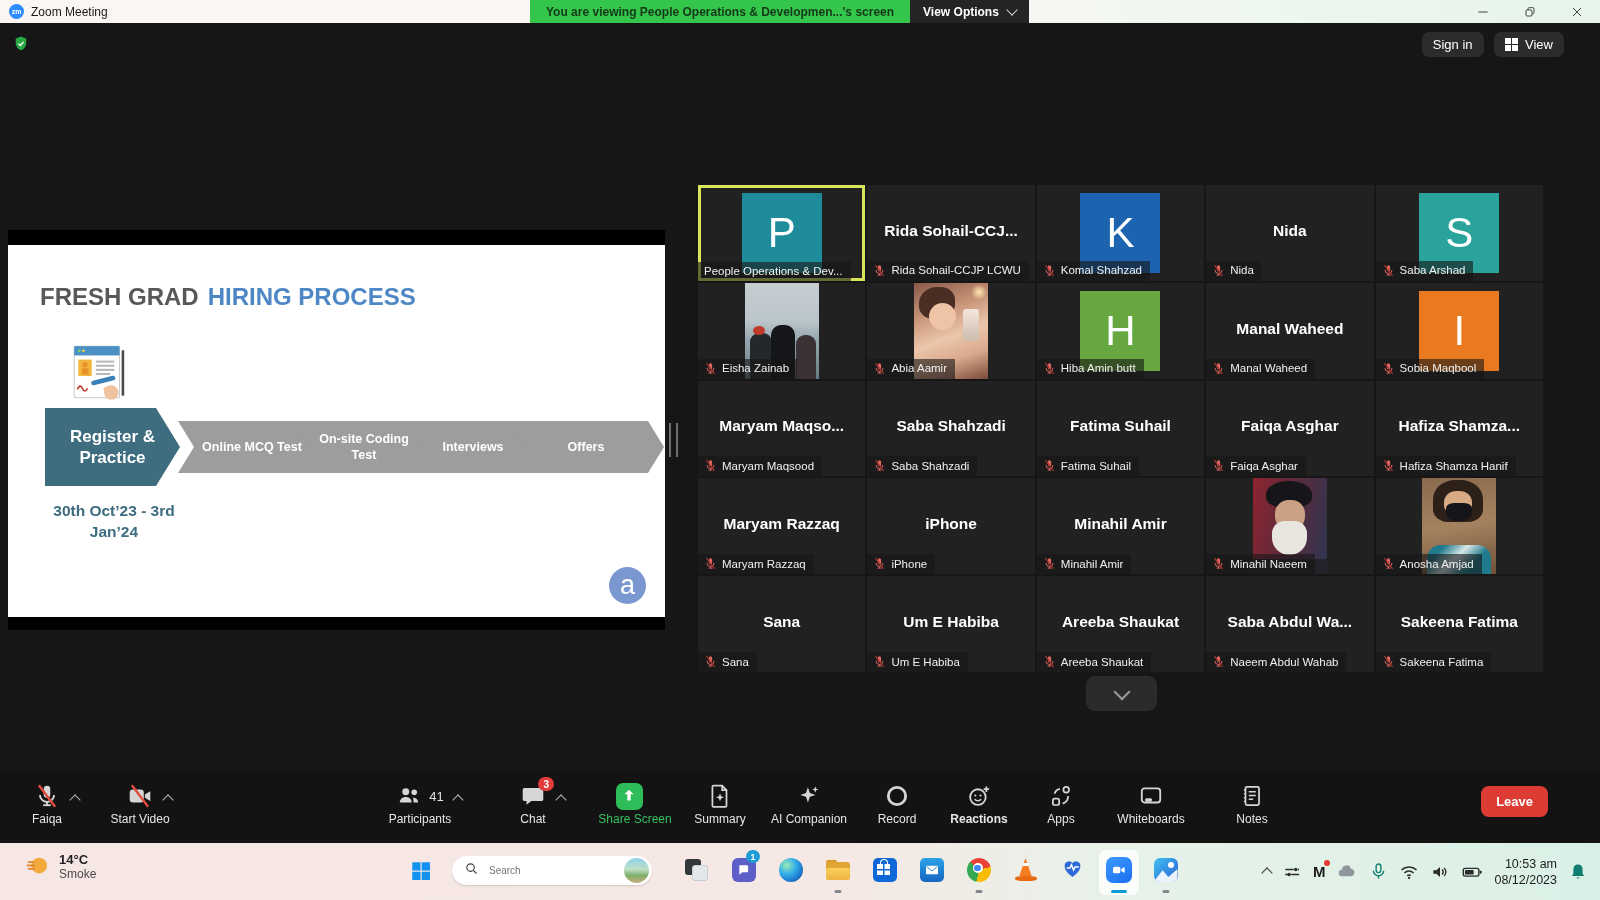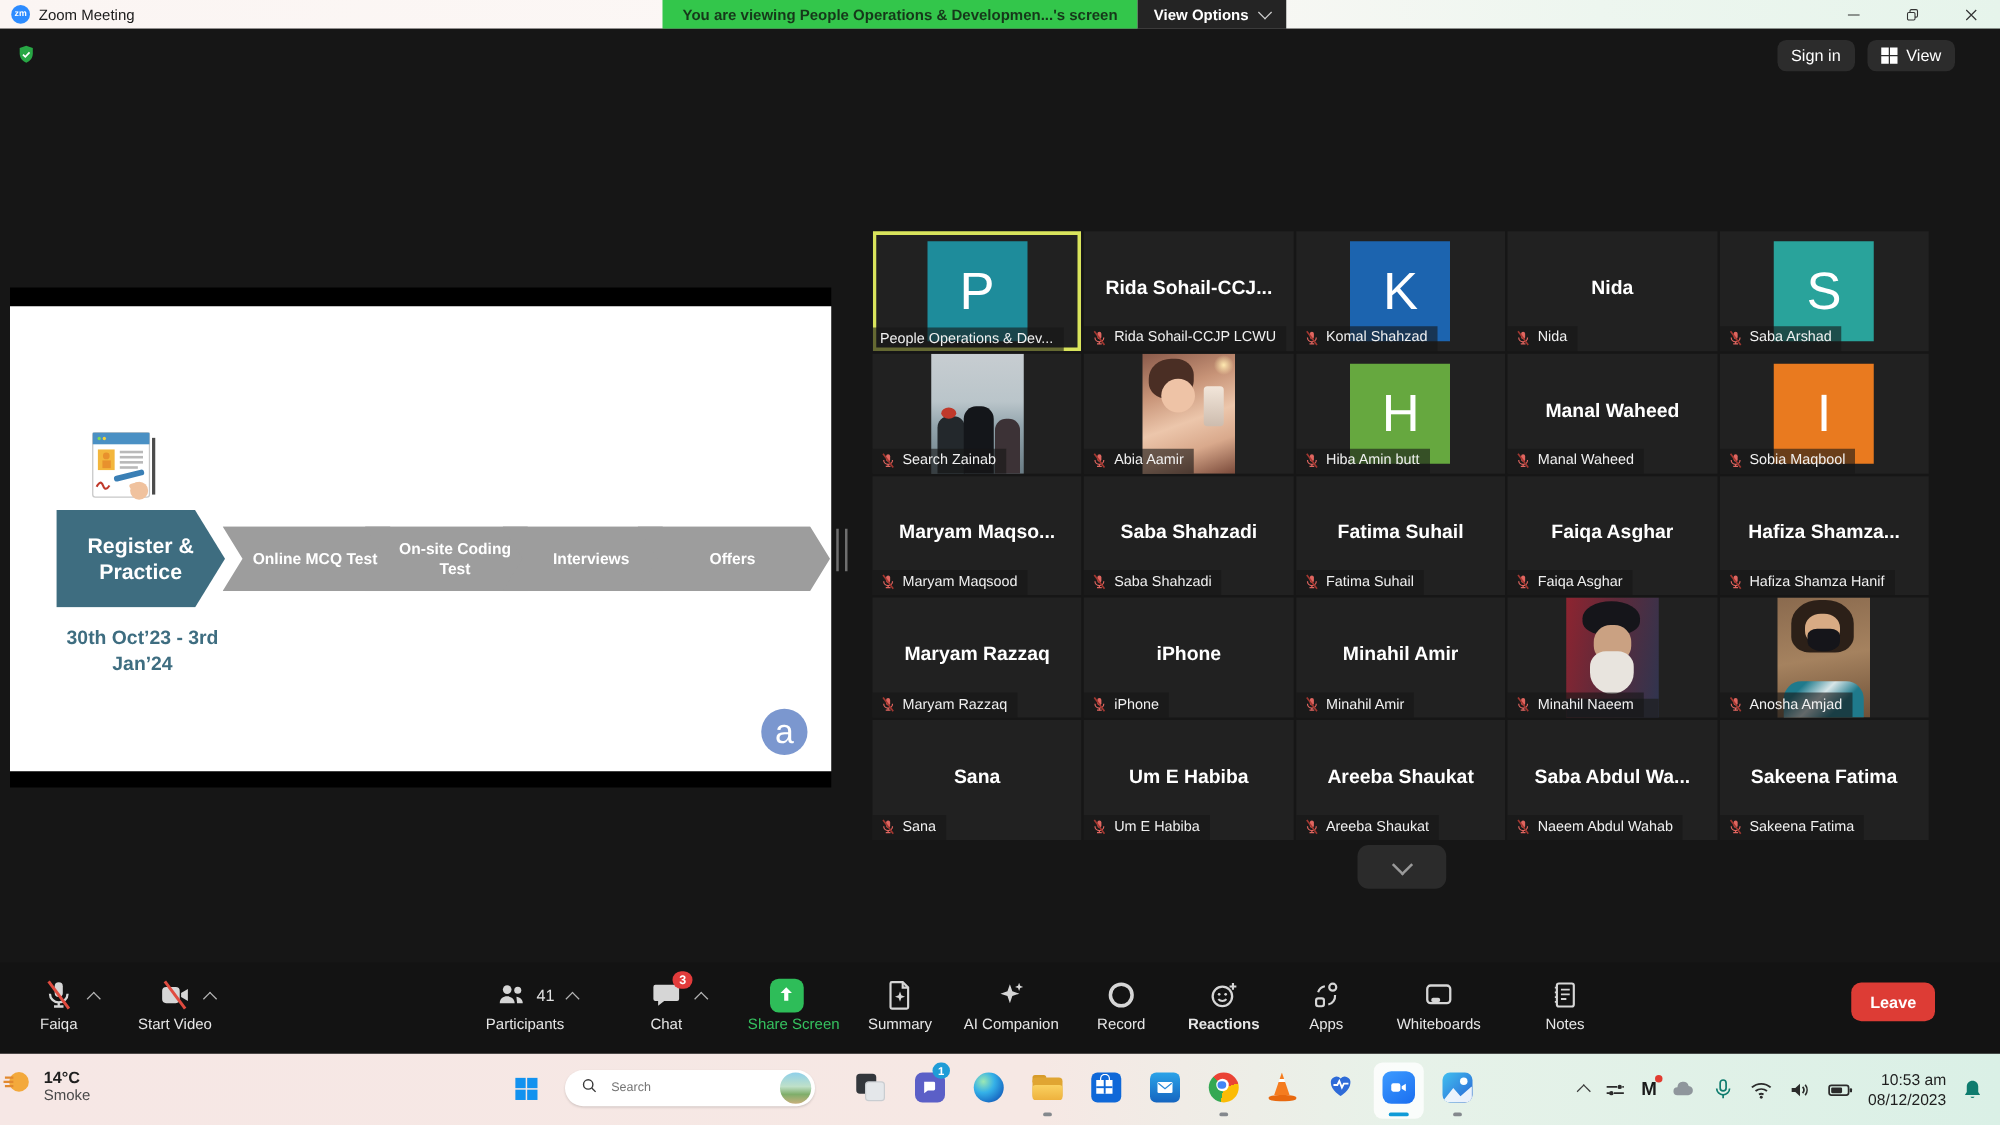--- a/index.html
+++ b/index.html
@@ -114,21 +114,21 @@
   .tchev{position:absolute;left:50%;margin-left:24px;top:20px;}
   .titem[data-name="toolbar-participants"] .tchev{margin-left:34px;}
   .shareic{width:27px;height:27px;border-radius:7px;background:#2ebd59;display:flex;
     align-items:center;justify-content:center;}
   .leave{position:absolute;right:52px;top:16px;background:#dd3c35;color:#fff;font-size:13px;
     font-weight:bold;border-radius:8px;padding:8px 15px;}
 
   
   .taskbar{position:absolute;left:0;top:843px;width:1600px;height:57px;
     background:linear-gradient(90deg,#f6e7e5 0%,#f6e8e4 52%,#e7f2e9 70%,#daf0e6 100%);}
-  .weather{position:absolute;left:0;top:9px;display:flex;align-items:flex-end;gap:8px;}
+  .weather{position:absolute;left:24px;top:9px;display:flex;align-items:flex-start;gap:8px;}
   .wtxt{display:flex;flex-direction:column;line-height:15px;}
   .wtemp{font-size:13px;color:#1f1f1f;font-weight:bold;}
   .wcond{font-size:12px;color:#4a4a4a;}
   .start{position:absolute;left:410px;top:17px;}
   .searchpill{position:absolute;left:452px;top:13px;width:200px;height:29px;background:#fff;
     border-radius:15px;box-shadow:0 1px 2px rgba(0,0,0,0.15);display:flex;align-items:center;
     padding:0 3px 0 12px;box-sizing:border-box;}
   .searchpill input{border:none;outline:none;flex:1;font-size:10px;color:#444;background:transparent;
     font-family:"Liberation Sans",sans-serif;margin-left:8px;min-width:0;}
   .bingimg{width:25px;height:25px;border-radius:50%;flex:none;
@@ -234,20 +234,23 @@
             <span></span>
             <span></span>
             <span></span>
           </span>
         <span data-name="view-label">View</span>
       </span>
     </div>
 
     <div class="share" data-name="shared-screen">
       <div class="slide" data-name="presentation-slide">
+        <div class="slide-title" data-name="slide-title">
+          <span class="gray" data-name="slide-title-prefix">FRESH GRAD</span><span class="blue" data-name="slide-title-accent">HIRING PROCESS</span>
+        </div>
         <span class="illus" data-name="registration-form-illustration">
           <svg width="66" height="62" viewBox="0 0 64 58" fill="none">
             <rect x="6" y="2" width="44" height="50" rx="2" fill="#fff" stroke="#c8c8c8"></rect>
             <rect x="6" y="2" width="44" height="9" fill="#4a90c4"></rect>
             <circle cx="11" cy="6.5" r="1.3" fill="#7fd858"></circle>
               <circle cx="15" cy="6.5" r="1.3" fill="#f3d23c"></circle>
             <rect x="10" y="15" width="13" height="16" fill="#f3b63c"></rect>
             <circle cx="16.5" cy="20" r="2.6" fill="#e8912d"></circle>
               <rect x="13.5" y="23.5" width="6.5" height="6" fill="#e8912d"></rect>
             <rect x="27" y="16" width="18" height="2" fill="#b9b9b9"></rect>
@@ -365,21 +368,21 @@
           <div class="tlabel" data-name="participant-label">
             <span class="micwrap" data-name="muted-mic-icon">
               <svg width="13" height="13" viewBox="0 0 24 24" fill="none">
                 <rect x="9" y="2.5" width="6" height="11" rx="3" fill="#e06660"></rect>
                 <path d="M5.5 11a6.5 6.5 0 0 0 13 0" stroke="#e06660" stroke-width="1.8"></path>
                 <line x1="12" y1="17.5" x2="12" y2="20.5" stroke="#e06660" stroke-width="1.8"></line>
                 <line x1="8.5" y1="20.5" x2="15.5" y2="20.5" stroke="#e06660" stroke-width="1.8"></line>
                 <line x1="4.5" y1="2" x2="19.5" y2="22" stroke="#a33730" stroke-width="2.4"></line>
               </svg>
             </span>
-            <span class="lname" data-name="participant-label-text">Search Zainab</span>
+            <span class="lname" data-name="participant-label-text">Eisha Zainab</span>
           </div>
         </div>
         <div class="tile" data-name="participant-tile">
           <div class="photo selfie" data-name="participant-video">
             <span class="l1" data-name="photo-layer"></span>
             <span class="l2" data-name="photo-layer"></span>
             <span class="l3" data-name="photo-layer"></span>
             <span class="l4" data-name="photo-layer"></span>
           </div>
           <div class="tlabel" data-name="participant-label">

